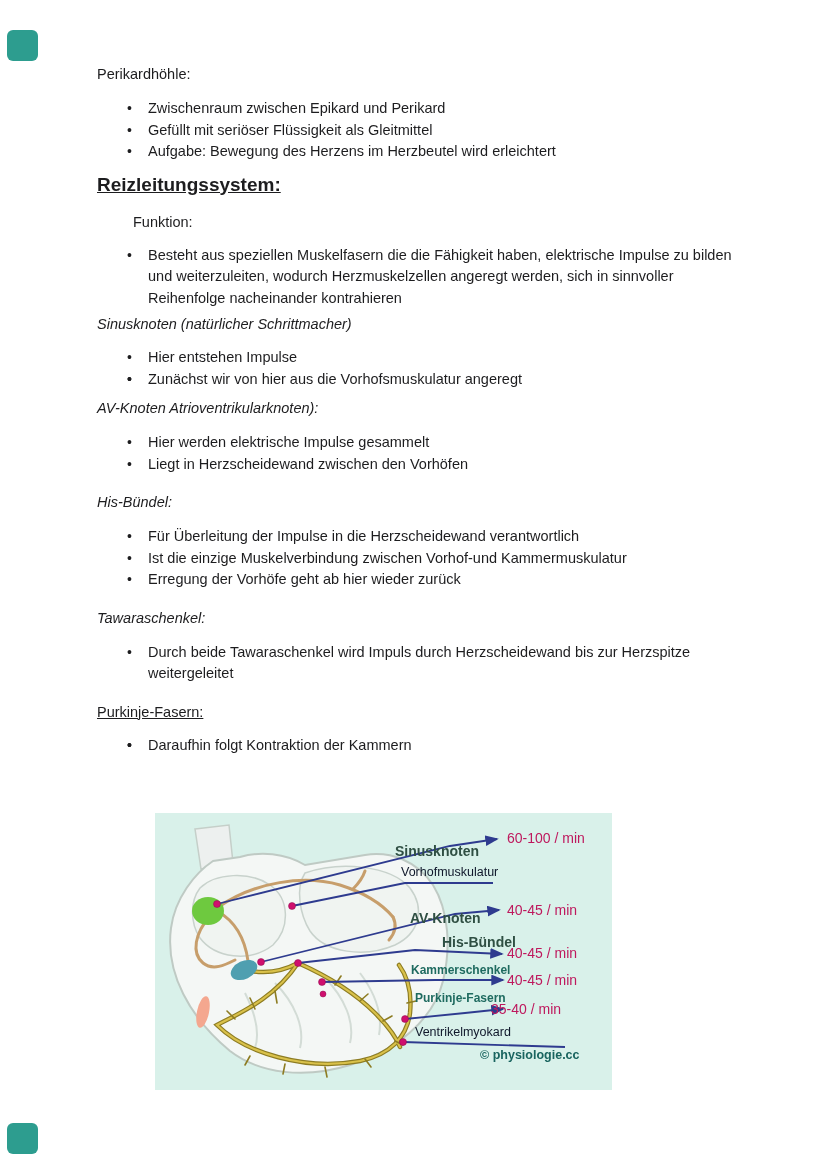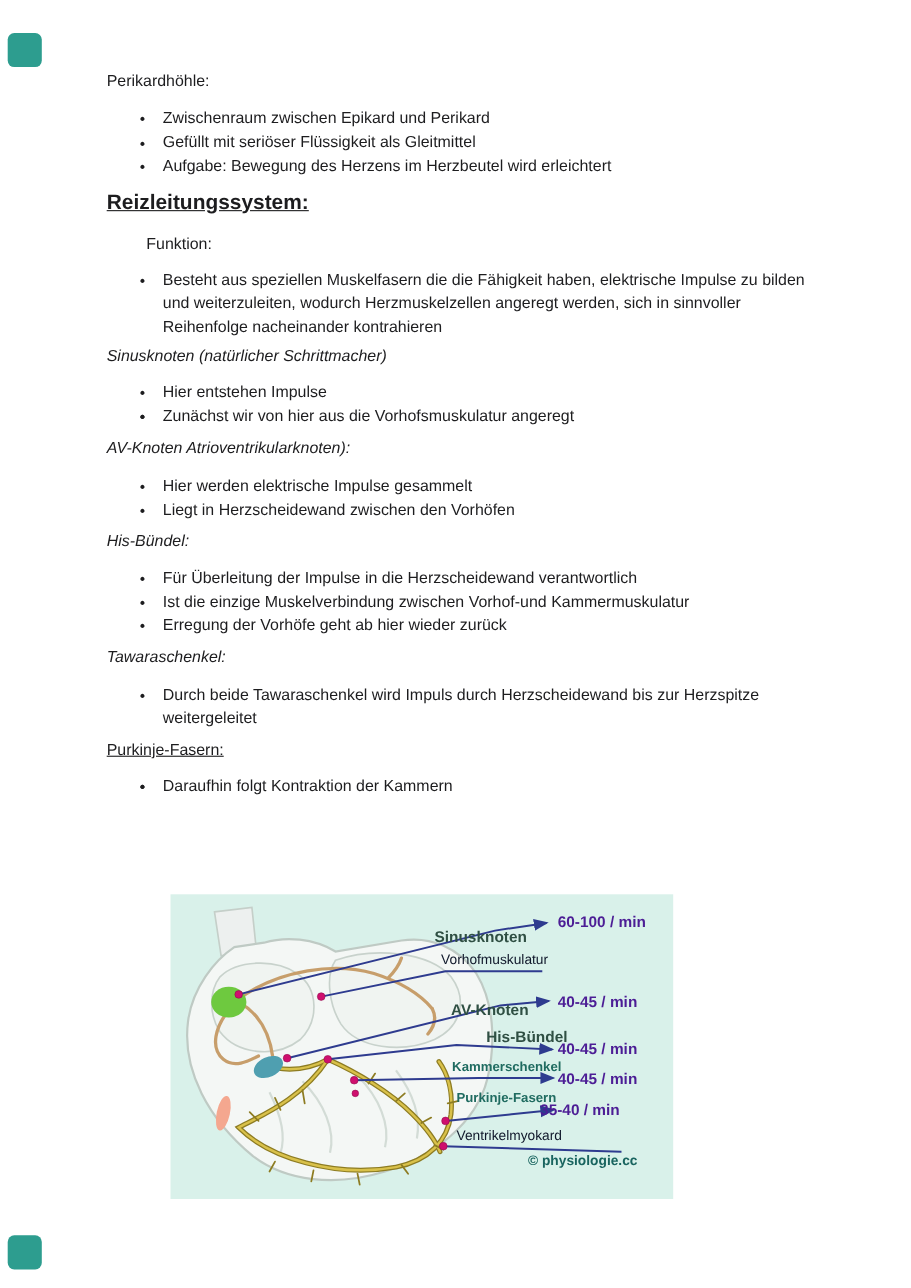--- a/index.html
+++ b/index.html
@@ -7,35 +7,35 @@
        font-family:"Liberation Sans",sans-serif;color:#1d1d1f;overflow:hidden;}
   .page{position:absolute;inset:0;padding:67px 90px 0 97px;box-sizing:border-box;}
   .corner-marker{position:absolute;width:31px;height:31px;border-radius:6px;background:#2d9d8f;}
   .corner-marker.top{left:7px;top:30px;}
   .corner-marker.bottom{left:7px;top:1123px;}
 
   .h-plain{font-size:14.5px;line-height:15px;margin:0;font-weight:normal;}
   .h-title{font-size:19px;line-height:22px;margin:11px 0 0 0;font-weight:bold;text-decoration:underline;}
   .h-italic{font-size:14.5px;line-height:15px;margin:0;font-weight:normal;font-style:italic;}
   .h-underline{font-size:14.5px;line-height:15px;margin:0;font-weight:normal;text-decoration:underline;}
-  .mt19{margin-top:19px;margin-left:36px;} .mt8{margin-top:8px;} .mt11{margin-top:11px;} .mt10{margin-top:10px;}
+  .mt19{margin-top:19px;margin-left:36px;} .mt8{margin-top:8px;} .mt11{margin-top:11px;} .mt10{margin-top:20px;}
 
   ul.blist{list-style:none;margin:0;padding:0;}
   ul.blist.mt16{margin-top:16px;} ul.blist.mt15{margin-top:15px;}
   ul.blist li{position:relative;padding-left:51px;line-height:21.5px;font-size:14.5px;}
   ul.blist li .marker{position:absolute;left:30px;top:0;font-size:14px;}
   ul.blist li .btxt{display:inline-block;max-width:595px;vertical-align:top;}
 
   .diagram{position:absolute;left:155px;top:813px;width:457px;height:277px;background:#d9f1ea;}
   .diagram svg{position:absolute;left:0;top:0;}
   .dlabel{position:absolute;white-space:nowrap;}
   .lbl-big{font-weight:bold;font-size:14px;color:#2f4f43;}
   .lbl-mid{font-weight:bold;font-size:12px;color:#1f6b60;}
   .lbl-teal{font-size:12.5px;color:#0f172a;}
-  .d-rate{position:absolute;white-space:nowrap;font-weight:700;font-size:14px;color:#4c1d95;}
+  .d-rate{position:absolute;white-space:nowrap;font-weight:400;font-size:14px;color:#be185d;}
   .d-credit{position:absolute;white-space:nowrap;font-weight:bold;font-size:12.5px;color:#19645f;}
 </style>
 </head>
 <body>
 
 <div class="corner-marker top"></div>
 <div class="corner-marker bottom"></div>
 
 <div class="page">
 

